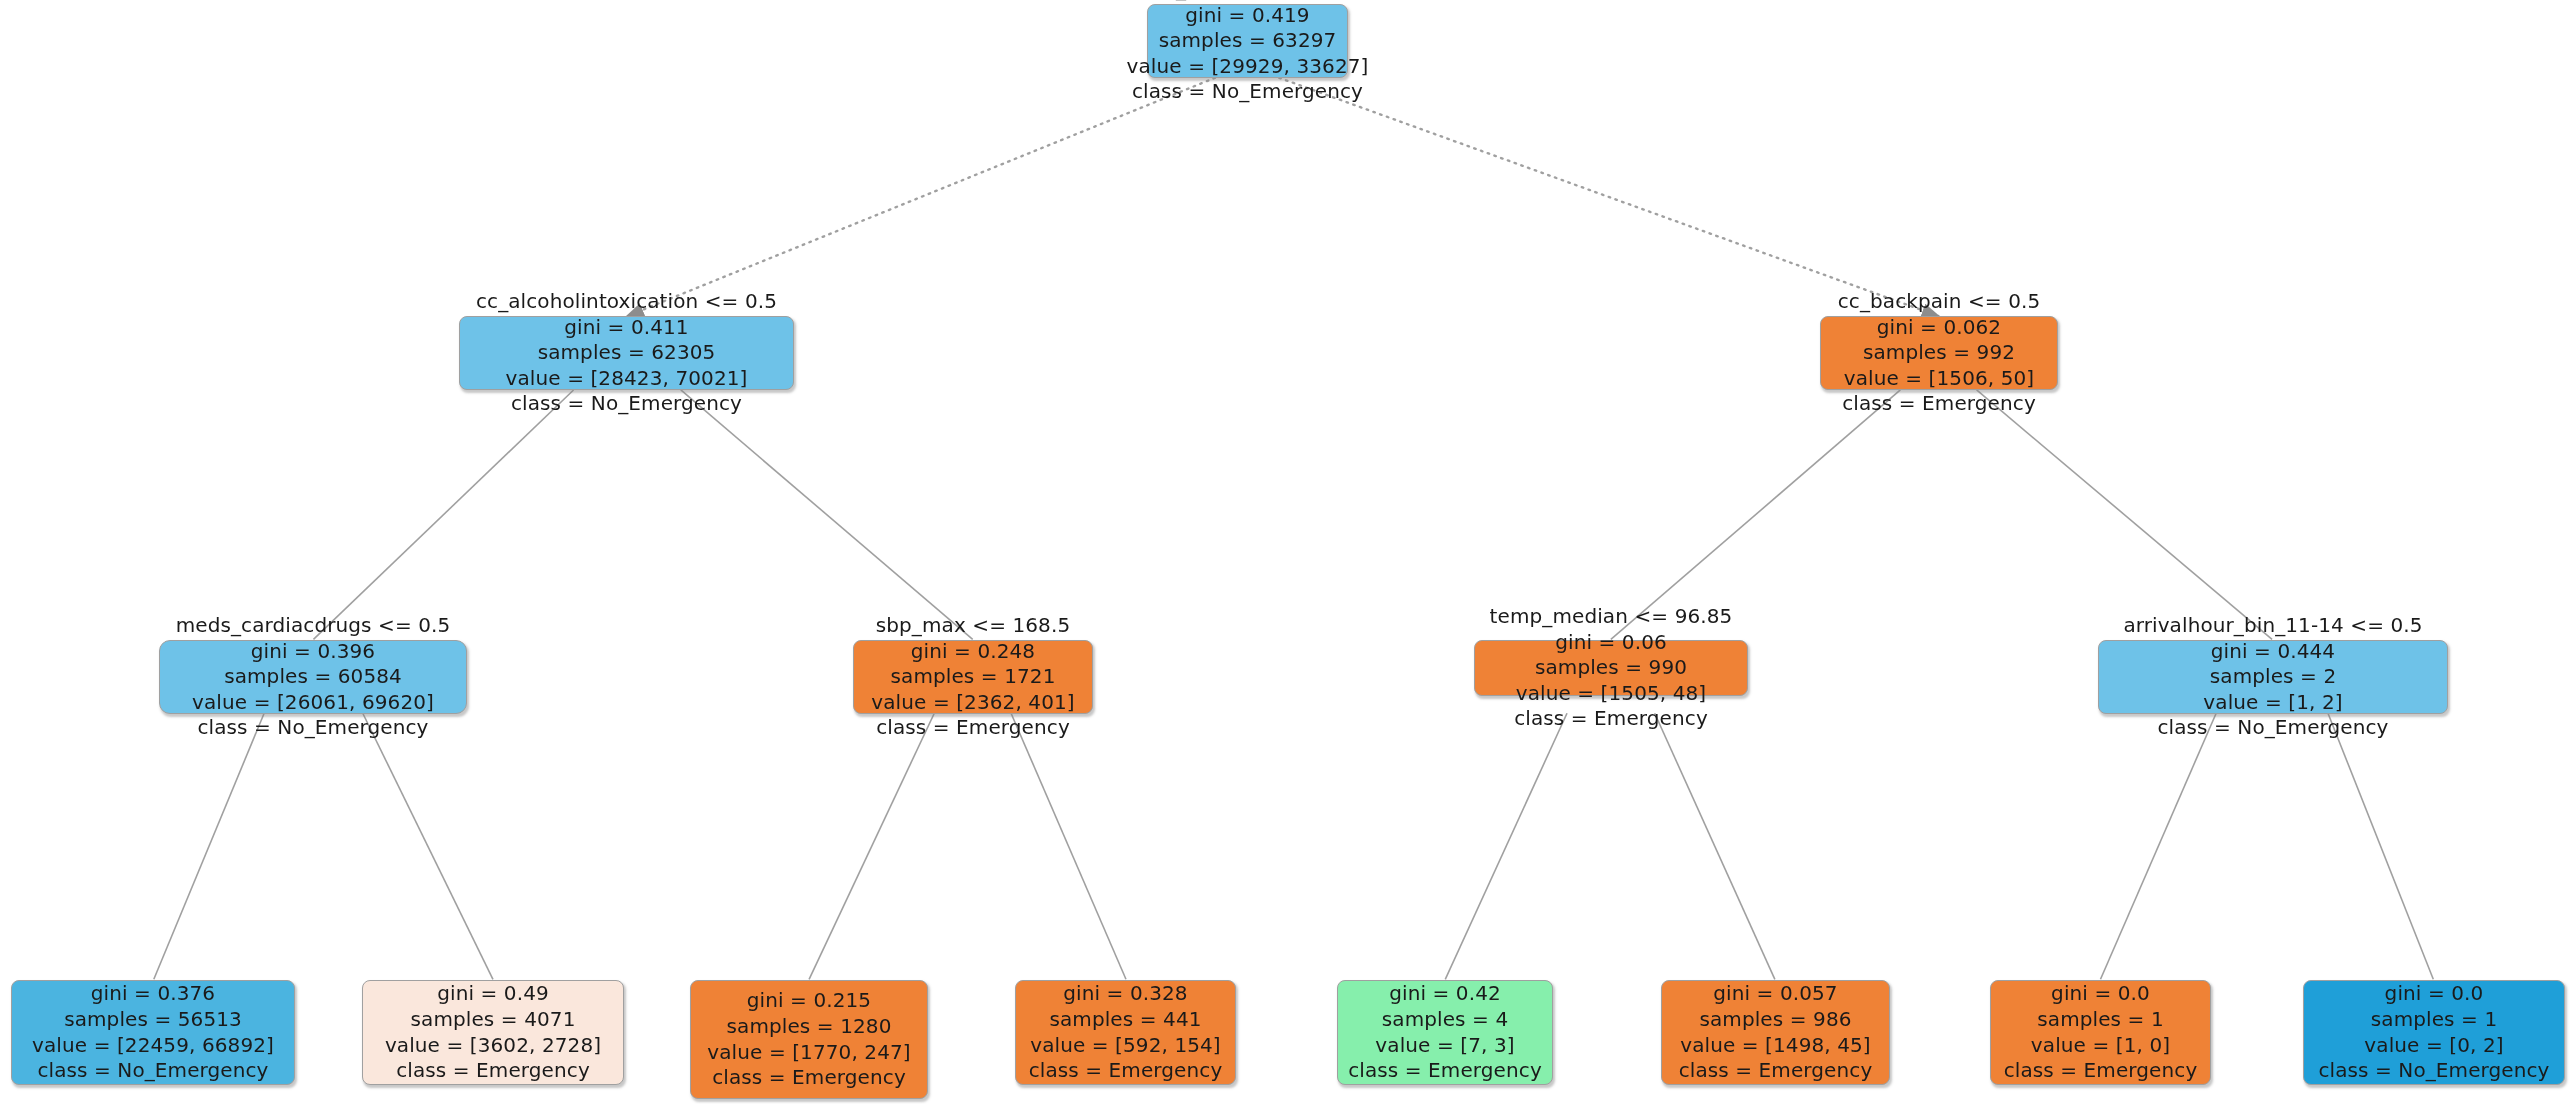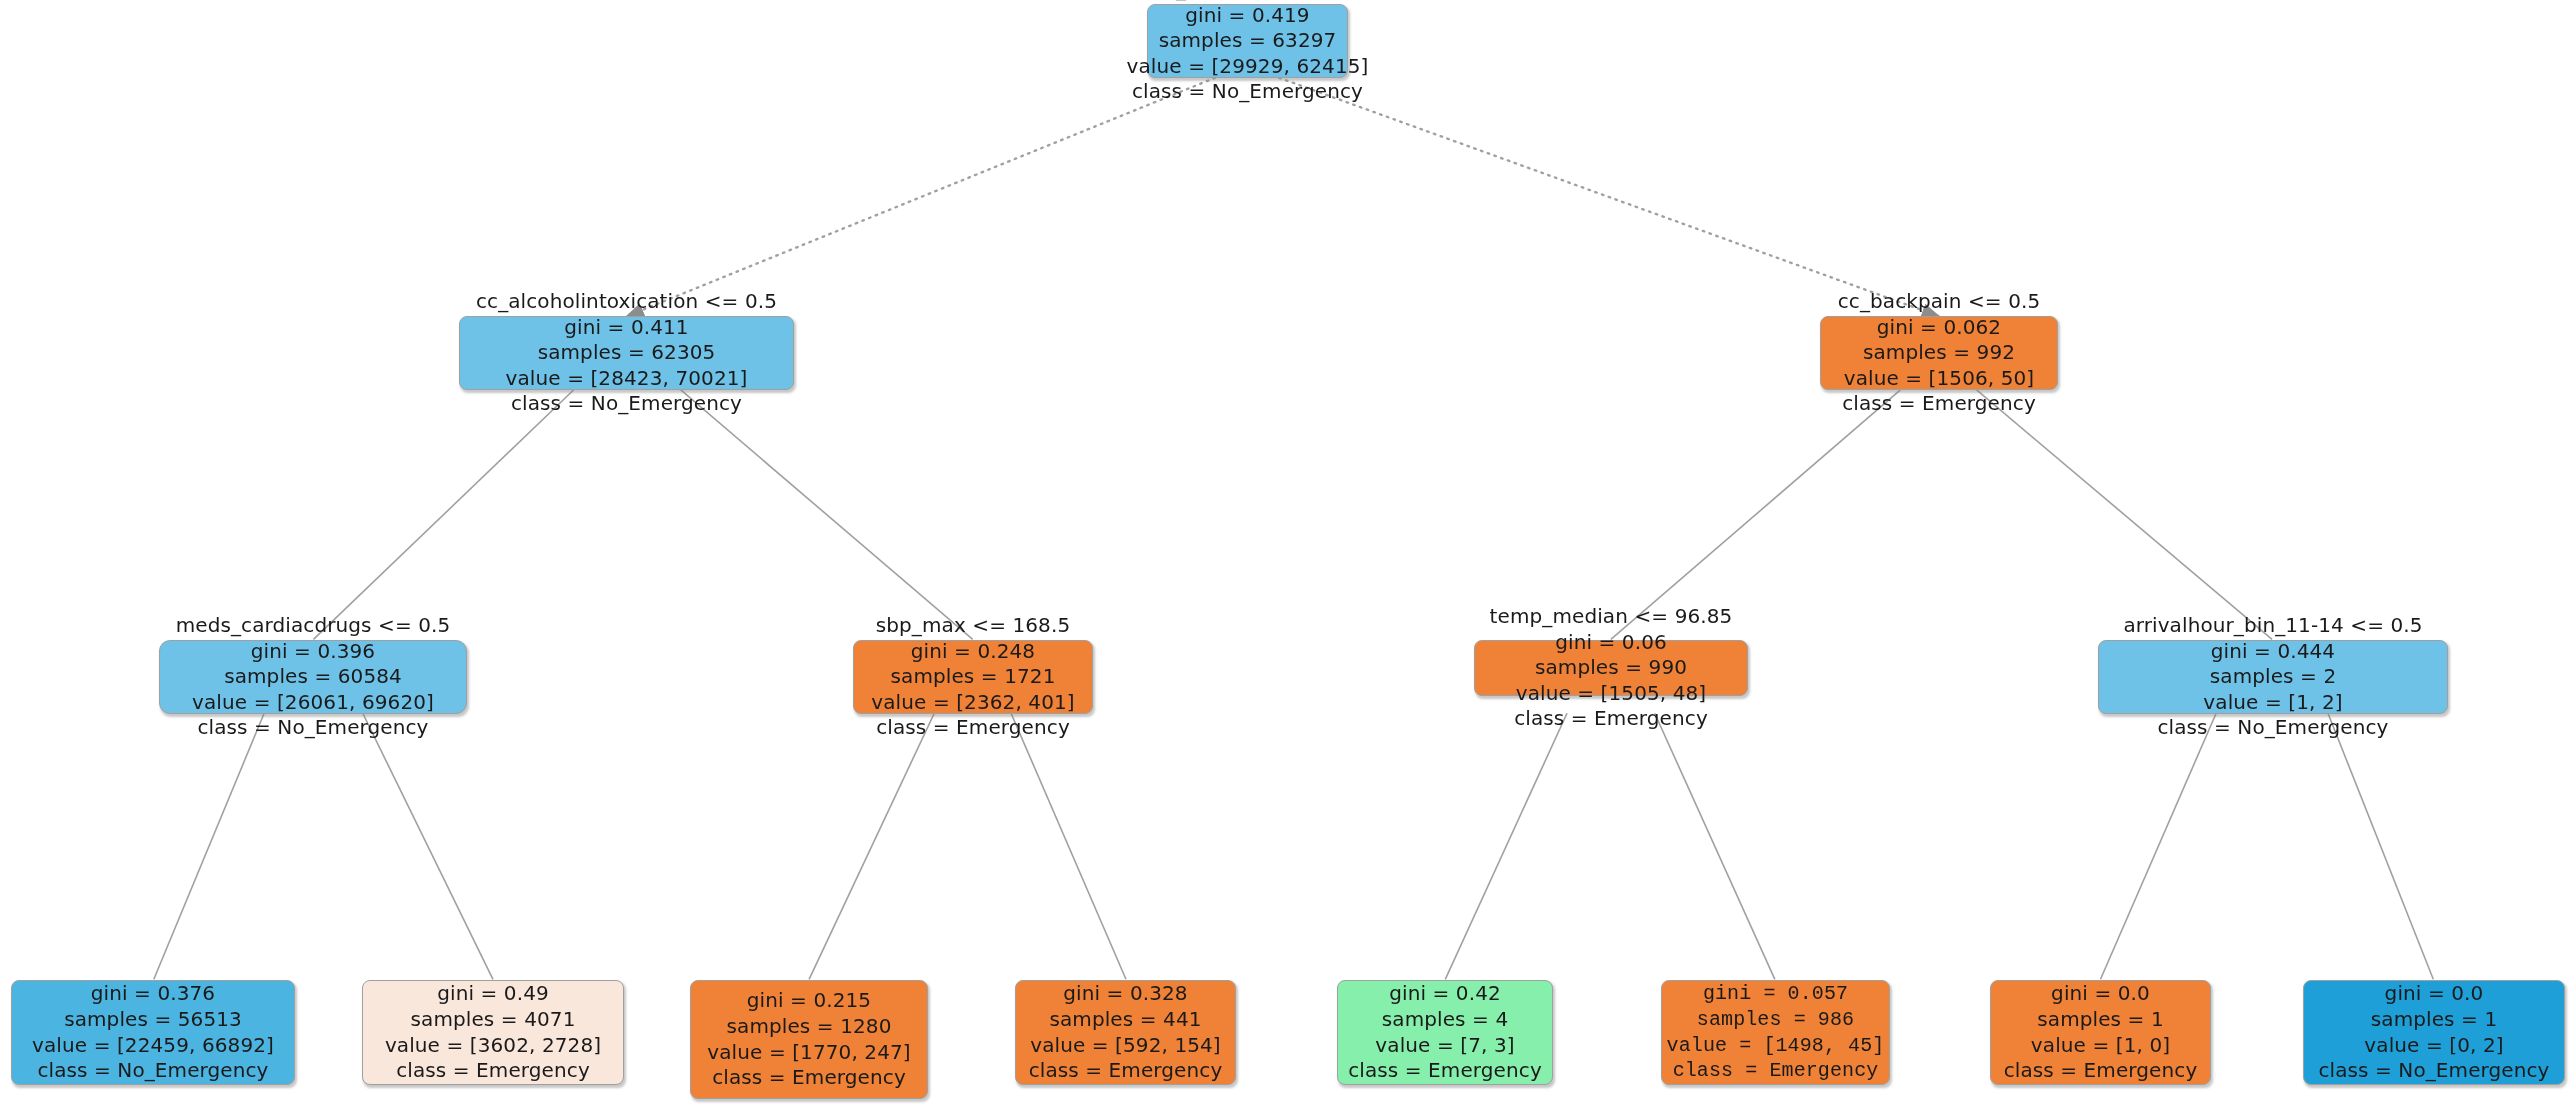--- a/index.html
+++ b/index.html
@@ -67,21 +67,21 @@
       <line x1="1972.3" y1="898" x2="1819" y2="1233" stroke="#a0a0a0" stroke-width="2"></line>
       <line x1="2082.7" y1="898" x2="2234" y2="1233" stroke="#a0a0a0" stroke-width="2"></line>
       <line x1="2789.6" y1="898" x2="2644" y2="1233" stroke="#a0a0a0" stroke-width="2"></line>
       <line x1="2930.4" y1="898" x2="3063" y2="1233" stroke="#a0a0a0" stroke-width="2"></line>
     </svg>
   <div id="nodes-layer">
       <div class="node" style="left: 1147px; top: 4px; width: 201px; height: 74px; background: rgb(110, 194, 232);">
         <span class="ln">cc_suicidal &lt;= 0.5</span>
         <span class="ln">gini = 0.419</span>
         <span class="ln">samples = 63297</span>
-        <span class="ln">value = [29929, 62415]</span>
+        <span class="ln">value = [29929, 33627]</span>
         <span class="ln">class = No_Emergency</span>
       </div>
       <div class="node" style="left: 459px; top: 316px; width: 335px; height: 74px; background: rgb(110, 194, 232);">
         <span class="ln">cc_alcoholintoxication &lt;= 0.5</span>
         <span class="ln">gini = 0.411</span>
         <span class="ln">samples = 62305</span>
         <span class="ln">value = [28423, 70021]</span>
         <span class="ln">class = No_Emergency</span>
       </div>
       <div class="node" style="left: 1820px; top: 316px; width: 238px; height: 74px; background: rgb(239, 130, 54);">
@@ -142,21 +142,21 @@
         <span class="ln">samples = 441</span>
         <span class="ln">value = [592, 154]</span>
         <span class="ln">class = Emergency</span>
       </div>
       <div class="node" style="left: 1337px; top: 980px; width: 216px; height: 105px; background: #86efac;">
         <span class="ln">gini = 0.42</span>
         <span class="ln">samples = 4</span>
         <span class="ln">value = [7, 3]</span>
         <span class="ln">class = Emergency</span>
       </div>
-      <div class="node" style="left: 1661px; top: 980px; width: 229px; height: 105px; background: rgb(239, 130, 54); font-family: Liberation Mono, monospace;">
+      <div class="node" style="left: 1661px; top: 980px; width: 229px; height: 105px; background: rgb(239, 130, 54);">
         <span class="ln">gini = 0.057</span>
         <span class="ln">samples = 986</span>
         <span class="ln">value = [1498, 45]</span>
         <span class="ln">class = Emergency</span>
       </div>
       <div class="node" style="left: 1990px; top: 980px; width: 221px; height: 105px; background: rgb(239, 130, 54);">
         <span class="ln">gini = 0.0</span>
         <span class="ln">samples = 1</span>
         <span class="ln">value = [1, 0]</span>
         <span class="ln">class = Emergency</span>

